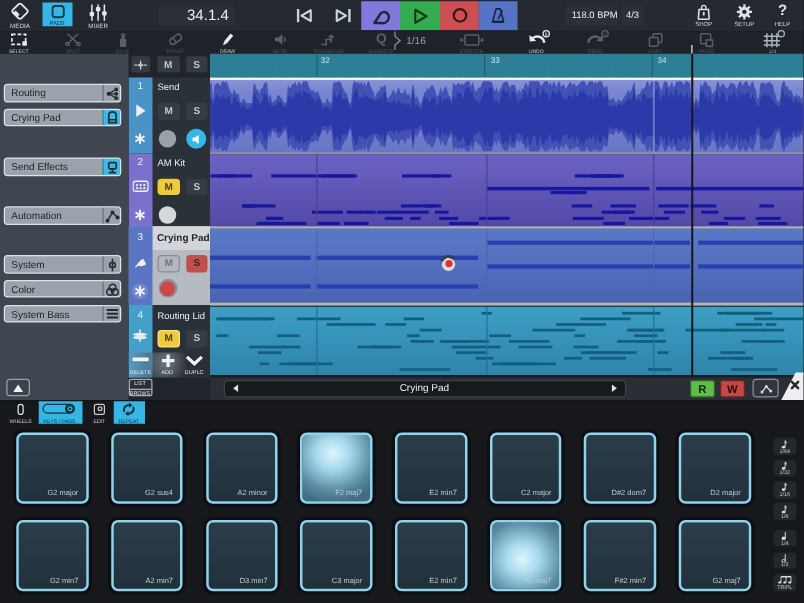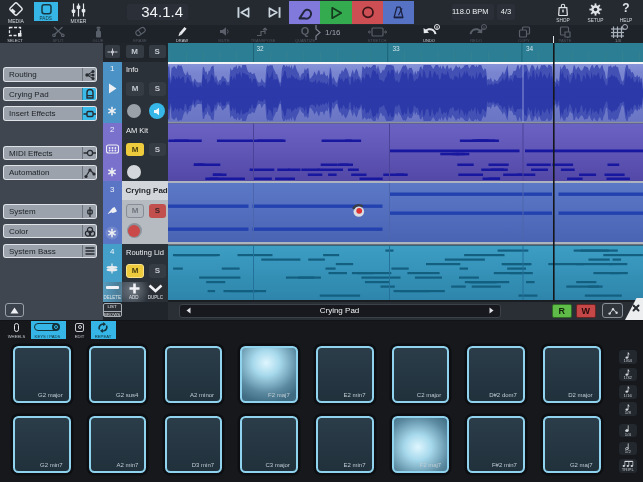--- a/index.html
+++ b/index.html
@@ -34,21 +34,21 @@
       </g>
 <g fill="#e6e9ec">
         <rect x="1.7" y="6.5" width="3.6" height="3.4" rx="0.8"></rect>
         <rect x="6.7" y="2.6" width="3.6" height="3.4" rx="0.8"></rect>
         <rect x="11.7" y="6" width="3.6" height="3.4" rx="0.8"></rect>
       </g>
     </svg>
 <div style="position:absolute;left:78.5px;top:18px;width:0;overflow:visible;">
       <div style="position:relative;left:-50px;width:100px;text-align:center;font-size:5px;color:#d6dade;font-weight:normal;letter-spacing:0px;">MIXER</div>
     </div>
-<div class="abs" style="left:127px;top:3.5px;width:61px;height:16.5px;background:#2b3038;border-radius:2px;color:#f0f2f4;font-size:15px;text-align:right;line-height:16.5px;padding-right:5px;">34.1.4</div>
+<div class="abs" style="left:127px;top:3.5px;width:61px;height:16.5px;background:#2b3038;border-radius:2px;color:#f0f2f4;font-size:12px;text-align:right;line-height:16.5px;padding-right:5px;">34.1.4</div>
 <svg class="abs" style="left:236.5px;top:7px" width="13" height="11" viewBox="0 0 13 11">
 <rect x="0.5" y="0.2" width="1.9" height="10.6" fill="#c9d4dc"></rect>
       <path d="M11.6,1.2 L4.2,5.5 L11.6,9.8 Z" fill="none" stroke="#c9d4dc" stroke-width="1.7" stroke-linejoin="round"></path>
     </svg>
 <svg class="abs" style="left:267.5px;top:7px" width="13" height="11" viewBox="0 0 13 11">
 <rect x="10.6" y="0.2" width="1.9" height="10.6" fill="#c9d4dc"></rect>
       <path d="M1.4,1.2 L8.8,5.5 L1.4,9.8 Z" fill="none" stroke="#c9d4dc" stroke-width="1.7" stroke-linejoin="round"></path>
     </svg>
 <div class="abs" style="left:288.8px;top:1px;width:31px;height:23px;background:#8279dd;"></div>
 <svg class="abs" style="left:296px;top:4.5px" width="18" height="16" viewBox="0 0 18 16">
@@ -61,21 +61,21 @@
 <div class="abs" style="left:351.8px;top:1px;width:31.4px;height:23px;background:#cd4f54;"></div>
 <svg class="abs" style="left:360.5px;top:6px" width="14" height="14" viewBox="0 0 14 14">
       <circle cx="7" cy="6.3" r="5" fill="none" stroke="#3c1518" stroke-width="1.8"></circle>
     </svg>
 <div class="abs" style="left:383.2px;top:1px;width:30.5px;height:23px;background:#5572c4;"></div>
 <svg class="abs" style="left:391.5px;top:5.5px" width="13" height="14" viewBox="0 0 15 16">
 <path d="M5.6,1.2 L9.4,1.2 L12.6,13 L2.4,13 Z" fill="none" stroke="#1c2142" stroke-width="1.5" stroke-linejoin="round"></path>
 <line x1="7.5" y1="10.5" x2="11.6" y2="2.6" stroke="#1c2142" stroke-width="1.3"></line>
 <rect x="2.4" y="12.2" width="10.2" height="2" fill="#1c2142"></rect>
     </svg>
-<div class="abs" style="left:452px;top:3.5px;width:42px;height:16.5px;background:#2b3038;border-radius:2px;color:#eef0f3;font-size:7.5px;text-align:left;line-height:16.5px;">118.0 BPM</div>
+<div class="abs" style="left:452px;top:3.5px;width:42px;height:16.5px;background:#2b3038;border-radius:2px;color:#eef0f3;font-size:7.5px;text-align:right;line-height:16.5px;">118.0 BPM</div>
 <div class="abs" style="left:497px;top:3.5px;width:18px;height:16.5px;background:#2b3038;border-radius:2px;color:#eef0f3;font-size:7.5px;text-align:center;line-height:16.5px;">4/3</div>
 <svg class="abs" style="left:557px;top:3px" width="12" height="13" viewBox="0 0 12 13">
 <path d="M2.2,4.6 h7.6 l0.5,7 a0.8,0.8 0 0 1 -0.8,0.9 h-7 a0.8,0.8 0 0 1 -0.8,-0.9 z" fill="none" stroke="#dfe3e7" stroke-width="1.25"></path>
 <path d="M4.3,4.6 V3 a1.7,1.7 0 0 1 3.4,0 V4.6" fill="none" stroke="#dfe3e7" stroke-width="1.1"></path>
 <rect x="5.3" y="6.6" width="1.4" height="2.8" fill="#dfe3e7"></rect>
     </svg>
 <div style="position:absolute;left:563px;top:18px;width:0;overflow:visible;">
       <div style="position:relative;left:-50px;width:100px;text-align:center;font-size:4.8px;color:#d6dade;font-weight:normal;letter-spacing:0px;">SHOP</div>
     </div>
 <svg class="abs" style="left:589px;top:3px" width="13" height="13" viewBox="0 0 13 13">
@@ -452,40 +452,28 @@
       <div style="position:absolute;left:5px;top:0;height:100%;line-height:13px;font-size:8px;color:#1d2126;white-space:nowrap;">Crying Pad</div>
       <div style="position:absolute;right:0;top:0;width:14px;height:100%;background:#3bbbea;border-left:1px solid rgba(40,44,50,0.4);">
         <div style="position:relative;width:14px;height:14px;top:-0.5px;">
           <svg width="14" height="14" viewBox="0 0 14 14" style="position:absolute;left:0;top:0">
             <path d="M4,11 L4,5.5 C4,3.5 5.5,2.5 7,2.5 C8.5,2.5 10,3.5 10,5.5 L10,11 Z" fill="none" stroke="#272b31" stroke-width="1.4"></path>
             <line x1="4" y1="8.7" x2="10" y2="8.7" stroke="#272b31" stroke-width="1.2"></line>
           </svg>
         </div>
       </div>
     </div>
-<div class="abs" style="left:3px;top:106.4px;width:94px;height:14.5px;border-radius:3px;background:#9ba2ab;border:1px solid rgba(235,238,242,0.85);overflow:hidden;">
-      <div style="position:absolute;left:5px;top:0;height:100%;line-height:13px;font-size:8px;color:#1d2126;white-space:nowrap;">Insert Effects</div>
+<div class="abs" style="left:3px;top:126.0px;width:94px;height:14.5px;border-radius:3px;background:#9ba2ab;border:1px solid rgba(235,238,242,0.85);overflow:hidden;">
+      <div style="position:absolute;left:5px;top:0;height:100%;line-height:13px;font-size:8px;color:#1d2126;white-space:nowrap;">Send Effects</div>
       <div style="position:absolute;right:0;top:0;width:14px;height:100%;background:#3bbbea;border-left:1px solid rgba(40,44,50,0.4);">
         <div style="position:relative;width:14px;height:14px;top:-0.5px;">
           <svg width="14" height="14" viewBox="0 0 14 14" style="position:absolute;left:0;top:0">
-            <rect x="4" y="4.5" width="6" height="5" rx="1" fill="none" stroke="#272b31" stroke-width="1.4"></rect>
-            <line x1="0.5" y1="7" x2="4" y2="7" stroke="#272b31" stroke-width="1.4"></line>
-            <line x1="10" y1="7" x2="13.5" y2="7" stroke="#272b31" stroke-width="1.4"></line>
-          </svg>
-        </div>
-      </div>
-    </div>
-<div class="abs" style="left:3px;top:145.6px;width:94px;height:14.5px;border-radius:3px;background:#9ba2ab;border:1px solid rgba(235,238,242,0.85);overflow:hidden;">
-      <div style="position:absolute;left:5px;top:0;height:100%;line-height:13px;font-size:8px;color:#1d2126;white-space:nowrap;">MIDI Effects</div>
-      <div style="position:absolute;right:0;top:0;width:14px;height:100%;background:#9ba2ab;border-left:1px solid rgba(40,44,50,0.4);">
-        <div style="position:relative;width:14px;height:14px;top:-0.5px;">
-          <svg width="14" height="14" viewBox="0 0 14 14" style="position:absolute;left:0;top:0">
-            <circle cx="7" cy="7" r="2.6" fill="none" stroke="#272b31" stroke-width="1.3"></circle>
-            <line x1="0.5" y1="7" x2="4.4" y2="7" stroke="#272b31" stroke-width="1.3"></line>
-            <line x1="9.6" y1="7" x2="13.5" y2="7" stroke="#272b31" stroke-width="1.3"></line>
+            <rect x="4" y="3" width="6" height="5" rx="1" fill="none" stroke="#272b31" stroke-width="1.4"></rect>
+            <line x1="7" y1="8" x2="7" y2="11" stroke="#272b31" stroke-width="1.4"></line>
+            <line x1="4" y1="11" x2="10" y2="11" stroke="#272b31" stroke-width="1.4"></line>
           </svg>
         </div>
       </div>
     </div>
 <div class="abs" style="left:3px;top:165.2px;width:94px;height:14.5px;border-radius:3px;background:#9ba2ab;border:1px solid rgba(235,238,242,0.85);overflow:hidden;">
       <div style="position:absolute;left:5px;top:0;height:100%;line-height:13px;font-size:8px;color:#1d2126;white-space:nowrap;">Automation</div>
       <div style="position:absolute;right:0;top:0;width:14px;height:100%;background:#9ba2ab;border-left:1px solid rgba(40,44,50,0.4);">
         <div style="position:relative;width:14px;height:14px;top:-0.5px;">
           <svg width="14" height="14" viewBox="0 0 14 14" style="position:absolute;left:0;top:0">
             <path d="M3,10.5 L7,4 L11,8" fill="none" stroke="#272b31" stroke-width="1.2"></path>
@@ -546,21 +534,21 @@
         <line x1="8" y1="4" x2="10.5" y2="4"></line>
         <line x1="5.5" y1="0.5" x2="5.5" y2="7.5"></line>
       </g>
 <path d="M3,4 l2,-1.5 v3 z M8,4 l-2,-1.5 v3 z" fill="#c3c8ce"></path>
     </svg>
 <div class="abs" style="left:125.5px;top:45px;width:18px;height:13px;background:#343b43;border-radius:2px;color:#c3c8ce;font-size:8px;font-weight:bold;text-align:center;line-height:13px;">M</div>
 <div class="abs" style="left:149px;top:45px;width:16.5px;height:13px;background:#343b43;border-radius:2px;color:#c3c8ce;font-size:8px;font-weight:bold;text-align:center;line-height:13px;">S</div>
 <div class="abs" style="left:103px;top:62px;width:65px;height:60.5px;background:#2b3138;"></div>
 <div class="abs" style="left:103px;top:62px;width:18.5px;height:60.5px;background:#4b92c6;"></div>
 <div class="abs" style="left:103px;top:64px;width:18.5px;height:12px;color:#eaf2f8;font-size:8px;text-align:center;">1</div>
-<div class="abs" style="left:126px;top:65px;color:#eef0f3;font-size:7.5px;">Info</div>
+<div class="abs" style="left:126px;top:65px;color:#eef0f3;font-size:7.5px;">Send</div>
 <svg class="abs" style="left:108px;top:83px" width="9" height="11" viewBox="0 0 9 11">
       <path d="M1,0.5 L8.5,5.5 L1,10.5 Z" fill="#eef0f3"></path>
     </svg>
 <div class="abs" style="left:126px;top:82px;width:18px;height:13.5px;background:#363c44;border-radius:3px;color:#c3c8ce;font-size:8px;font-weight:bold;text-align:center;line-height:13.5px;">M</div>
 <div class="abs" style="left:149px;top:82px;width:17px;height:13.5px;background:#363c44;border-radius:3px;color:#c3c8ce;font-size:8px;font-weight:bold;text-align:center;line-height:13.5px;">S</div>
 <svg class="abs" style="left:105px;top:104px" width="14" height="14" viewBox="-7 -7 14 14">
       <line x1="0" y1="-4.2" x2="0" y2="4.2" stroke="#eef0f3" stroke-width="1.6" transform="rotate(0)"></line>
       <line x1="0" y1="-4.2" x2="0" y2="4.2" stroke="#eef0f3" stroke-width="1.6" transform="rotate(60)"></line>
       <line x1="0" y1="-4.2" x2="0" y2="4.2" stroke="#eef0f3" stroke-width="1.6" transform="rotate(120)"></line>
     </svg>

